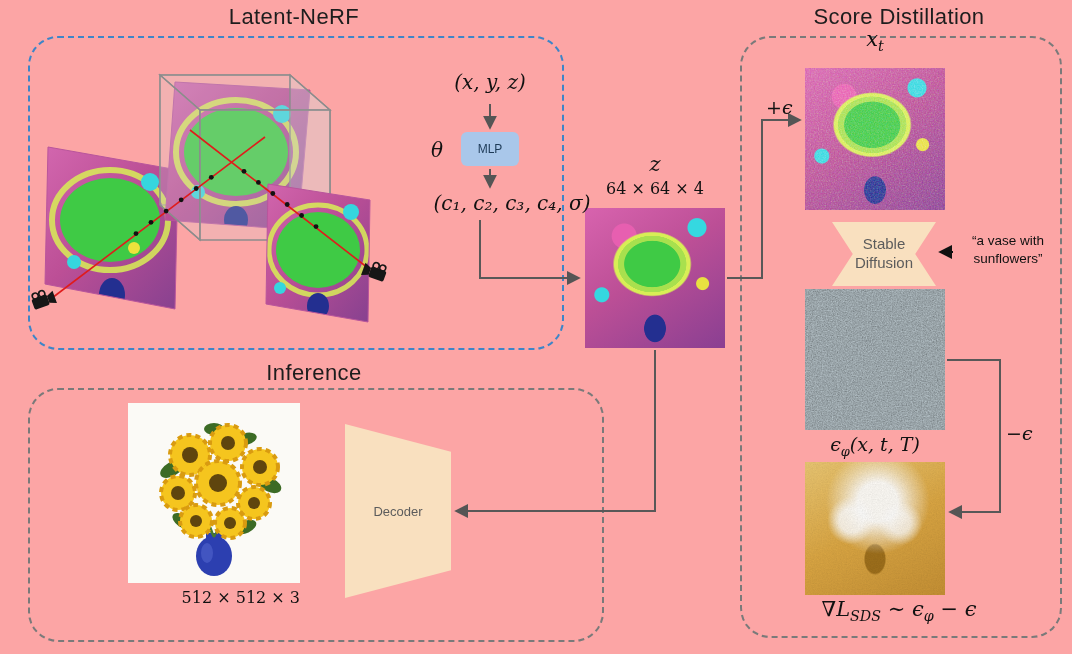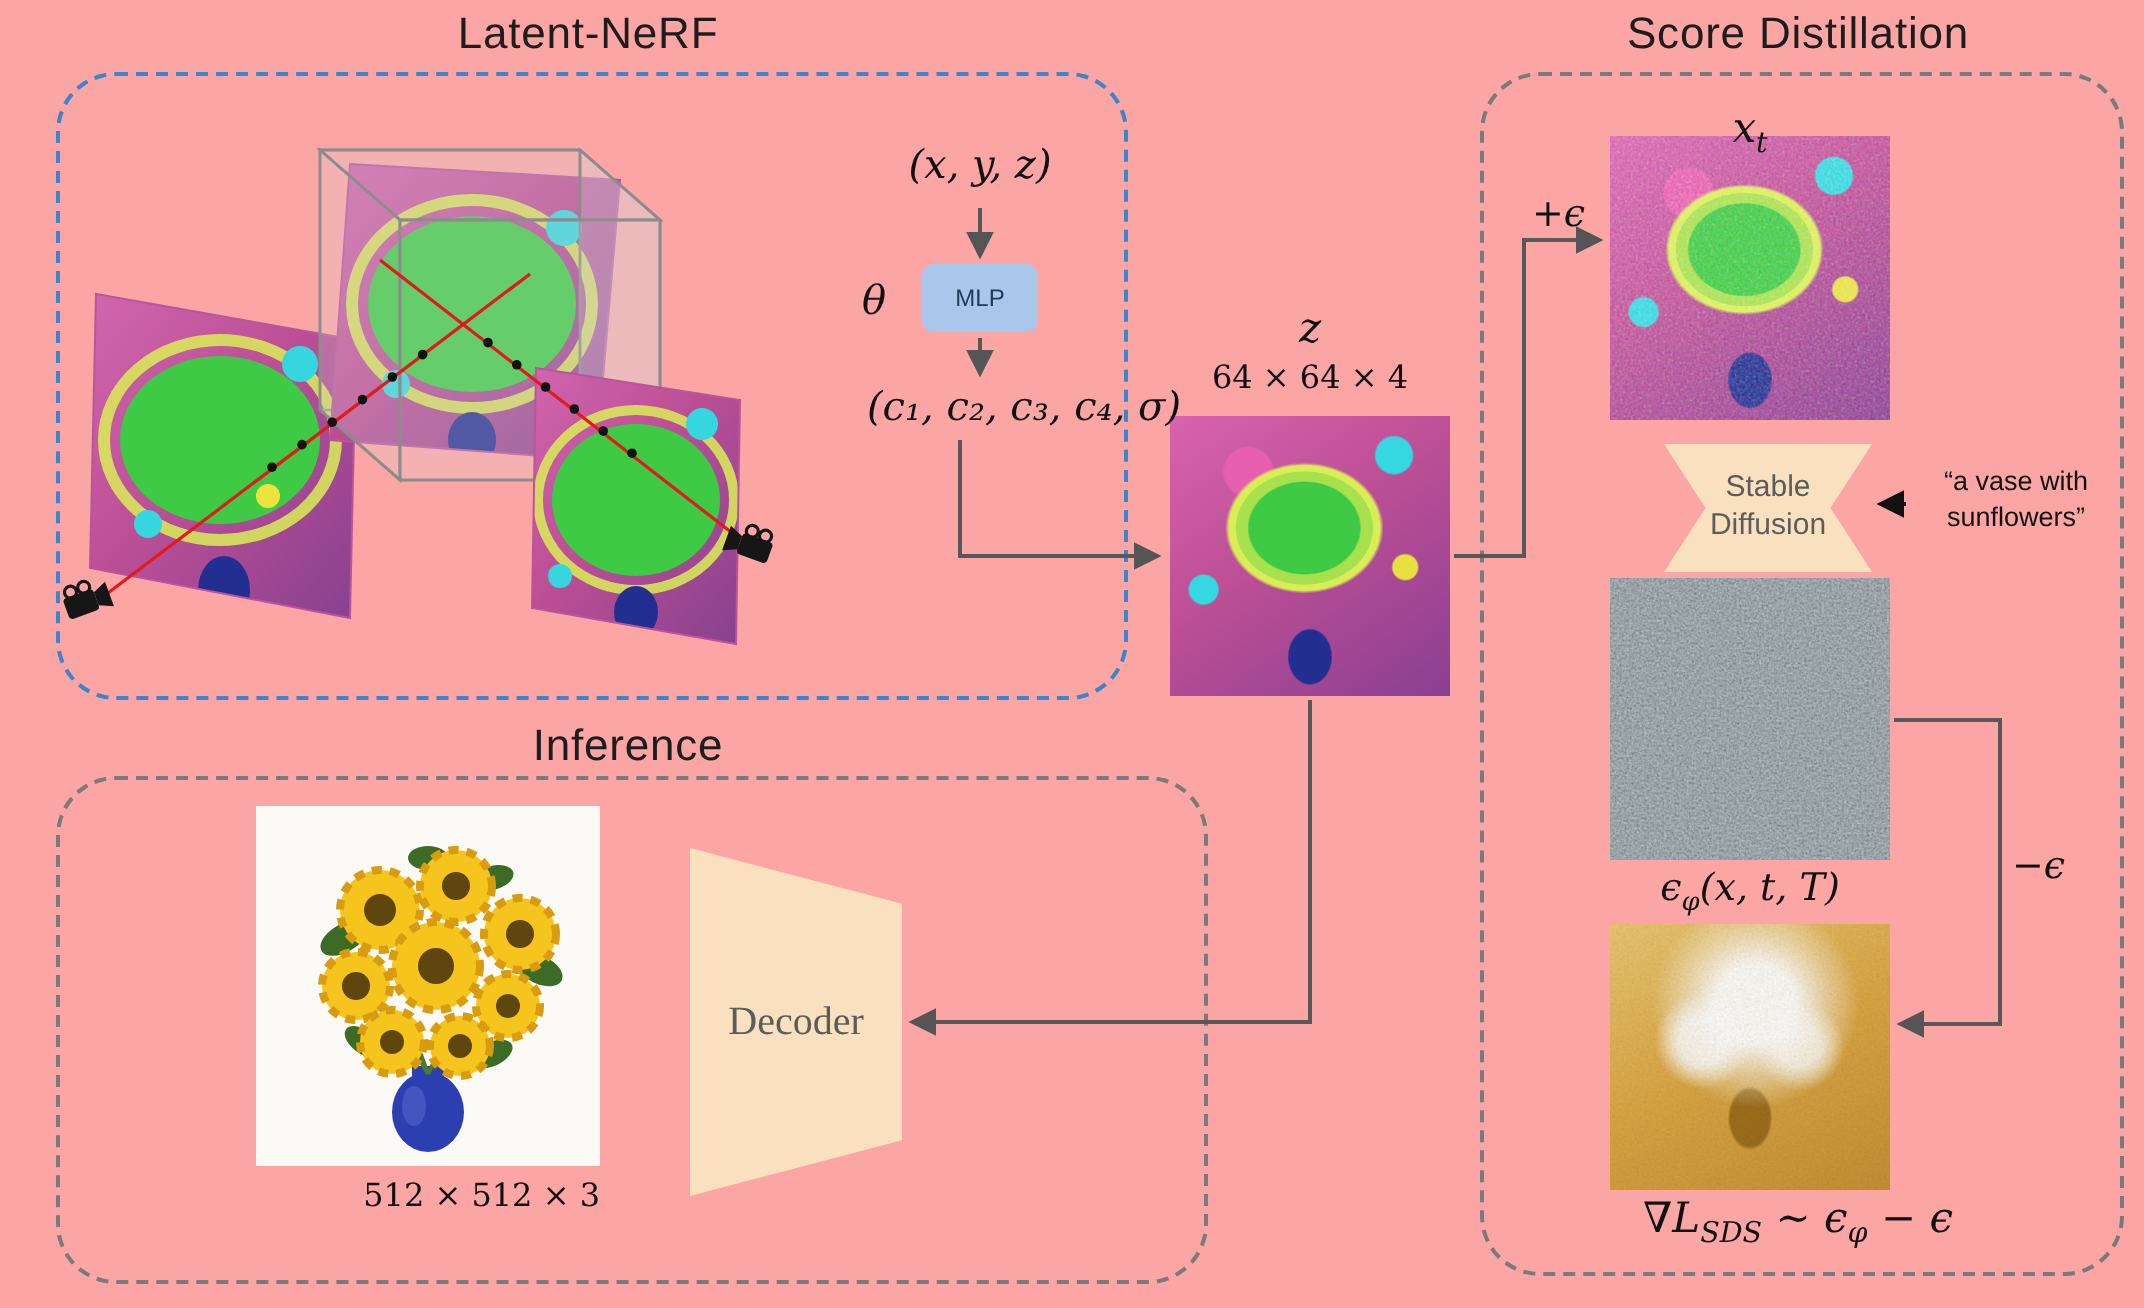--- a/index.html
+++ b/index.html
@@ -29,21 +29,21 @@
       radial-gradient(circle at 52% 30%, rgba(255,255,255,.95) 0 20px, rgba(255,255,255,.5) 34px, rgba(255,255,255,0) 52px),
       radial-gradient(circle at 33% 44%, rgba(255,255,255,.8) 0 12px, rgba(255,255,255,0) 24px),
       radial-gradient(circle at 68% 46%, rgba(255,255,255,.7) 0 10px, rgba(255,255,255,0) 22px),
       radial-gradient(ellipse 14px 20px at 50% 73%, rgba(140,95,15,.75) 0 70%, rgba(0,0,0,0) 80%),
       linear-gradient(155deg,#ecc873 0%,#dca743 50%,#c79134 100%);
   }
   .grain{position:absolute;left:0;top:0;}
   .shape{background:#f9e0bf;color:#5c5c5c;display:flex;align-items:center;justify-content:center;
          text-align:center;z-index:3;}
   .sd-shape{clip-path:polygon(0 0,100% 0,80% 50%,100% 100%,0 100%,20% 50%);font-size:15px;line-height:1.25;}
-  .dec-shape{clip-path:polygon(0 0,100% 16%,100% 84%,0 100%);font-size:20px;font-family:Liberation Serif, serif;}
+  .dec-shape{clip-path:polygon(0 0,100% 16%,100% 84%,0 100%);font-size:13px;}
   .mlp-box{background:#a9c7ea;border-radius:6px;color:#1c3а55;color:#1d3a57;display:flex;align-items:center;
            justify-content:center;font-size:12px;z-index:3;}
   .mathlabel{z-index:4;color:#111;}
   .promptText{font-size:13.5px;color:#111;text-align:center;line-height:1.35;z-index:4;}
   svg{display:block;}
 </style>
 </head>
 <body>
 
 <svg width="0" height="0" style="position:absolute">
@@ -182,21 +182,21 @@
   <div class="abs mlp-box" style="left:461px;top:132px;width:58px;height:34px;">MLP</div>
   <div class="abs mathlabel m" style="left:422px;top:191px;width:180px;text-align:center;font-size:20px;">(c₁, c₂, c₃, c₄, σ)</div>
 
   <div class="abs mathlabel m" style="left:585px;top:152px;width:140px;text-align:center;font-size:21px;">z</div>
   <div class="abs mathlabel mr" style="left:585px;top:179px;width:140px;text-align:center;font-size:16px;">64 × 64 × 4</div>
   <div class="abs imgframe latent-bg" style="left:585px;top:208px;width:140px;height:140px;"></div>
 
   <div class="abs title" style="left:740px;top:4px;width:318px;">Score Distillation</div>
   <div class="abs dashbox" style="left:740px;top:36px;width:318px;height:598px;"></div>
 
-  <div class="abs mathlabel m" style="left:805px;top:52px;width:140px;text-align:center;font-size:21px;"><span>x</span><sub>t</sub></div>
+  <div class="abs mathlabel m" style="left:805px;top:27px;width:140px;text-align:center;font-size:21px;"><span>x</span><sub>t</sub></div>
 
   <div class="abs mathlabel m" style="left:766px;top:96px;font-size:19px;">+ϵ</div>
 
   <div class="abs imgframe latent-bg" style="left:805px;top:68px;width:140px;height:142px;">
     <svg class="grain" width="140" height="142" style="opacity:.55;mix-blend-mode:hard-light">
         <rect width="140" height="142" filter="url(#fNoiseColor)"></rect>
       </svg>
   </div>
 
   <div class="abs shape sd-shape" style="left:832px;top:222px;width:104px;height:64px;">

